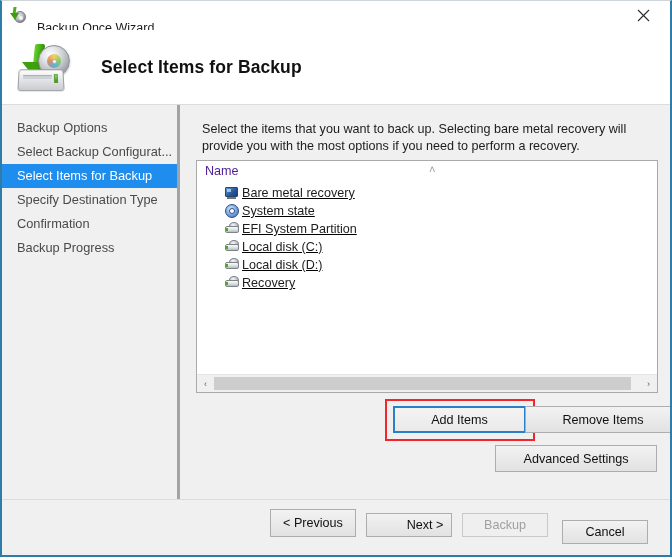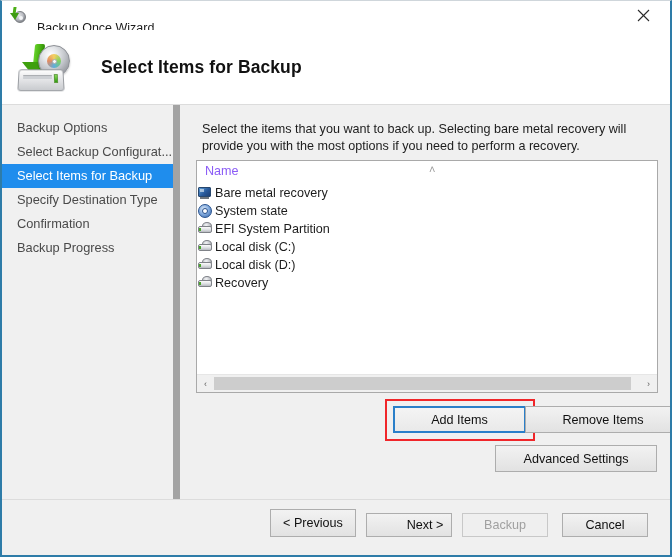--- a/index.html
+++ b/index.html
@@ -194,21 +194,21 @@
     letter-spacing: .1px;
   }
 
   
   .sidebar {
     position: absolute;
     left: 0; top: 104px;
     width: 178px;
     bottom: 0;
     background: #f0f0f0;
-    border-right: 7px solid #a3a3a3;
+    border-right: 3px solid #a3a3a3;
     padding-top: 11px;
     box-sizing: border-box;
   }
   .side-item {
     height: 24px;
     line-height: 24px;
     padding-left: 15px;
     font-size: 12.8px;
     color: #2b2b2b;
     white-space: nowrap;
@@ -250,42 +250,44 @@
   .list-header {
     position: relative;
     height: 23px;
     border-bottom: 1px solid #e3e3e3;
     background: #ffffff;
   }
   .list-header .col-name {
     position: absolute;
     left: 8px; top: 3px;
     font-size: 12.6px;
-    color: #8b5cf6;
+    color: #4c1d95;
   }
   .list-header .sort-ind {
     position: absolute;
     left: 232px; top: 3px;
     font-size: 11px;
     color: #9b9b9b;
     line-height: 10px;
   }
   .list-body {
     position: absolute;
     left: 0; top: 23px;
     right: 0;
     bottom: 18px;
     overflow: hidden;
     background: #ffffff;
   }
   .row {
     display: flex;
     align-items: center;
     height: 18px;
+    padding-left: 27px;
     cursor: default;
+    text-decoration: underline;
   }
   .row .label {
     font-size: 12.6px;
     color: #1c1c1c;
     white-space: nowrap;
   }
   .row-icon {
     width: 16px;
     height: 16px;
     margin-right: 2px;
@@ -451,21 +453,21 @@
   .footer {
     position: absolute;
     left: 0; right: 0;
     bottom: 0;
     height: 55px;
     background: #f0f0f0;
   }
   .btn-prev  { position: absolute; right: 314px; bottom: 18px; width: 86px; height: 28px; }
   .btn-next  { position: absolute; right: 218px; bottom: 18px; width: 86px; height: 24px; padding-left: 32px; }
   .btn-backup{ position: absolute; right: 122px; bottom: 18px; width: 86px; height: 24px; }
-  .btn-cancel{ position: absolute; right: 22px;  bottom: 18px; width: 86px; height: 24px; }
+  .btn-cancel{ position: absolute; right: 22px;  bottom: 11px; width: 86px; height: 24px; }
 </style>
 </head>
 <body>
 
 <div id="app">
 
   <div class="titlebar">
     <div class="titlebar-icon">
       <div class="disc"></div>
       <div class="arrow">

